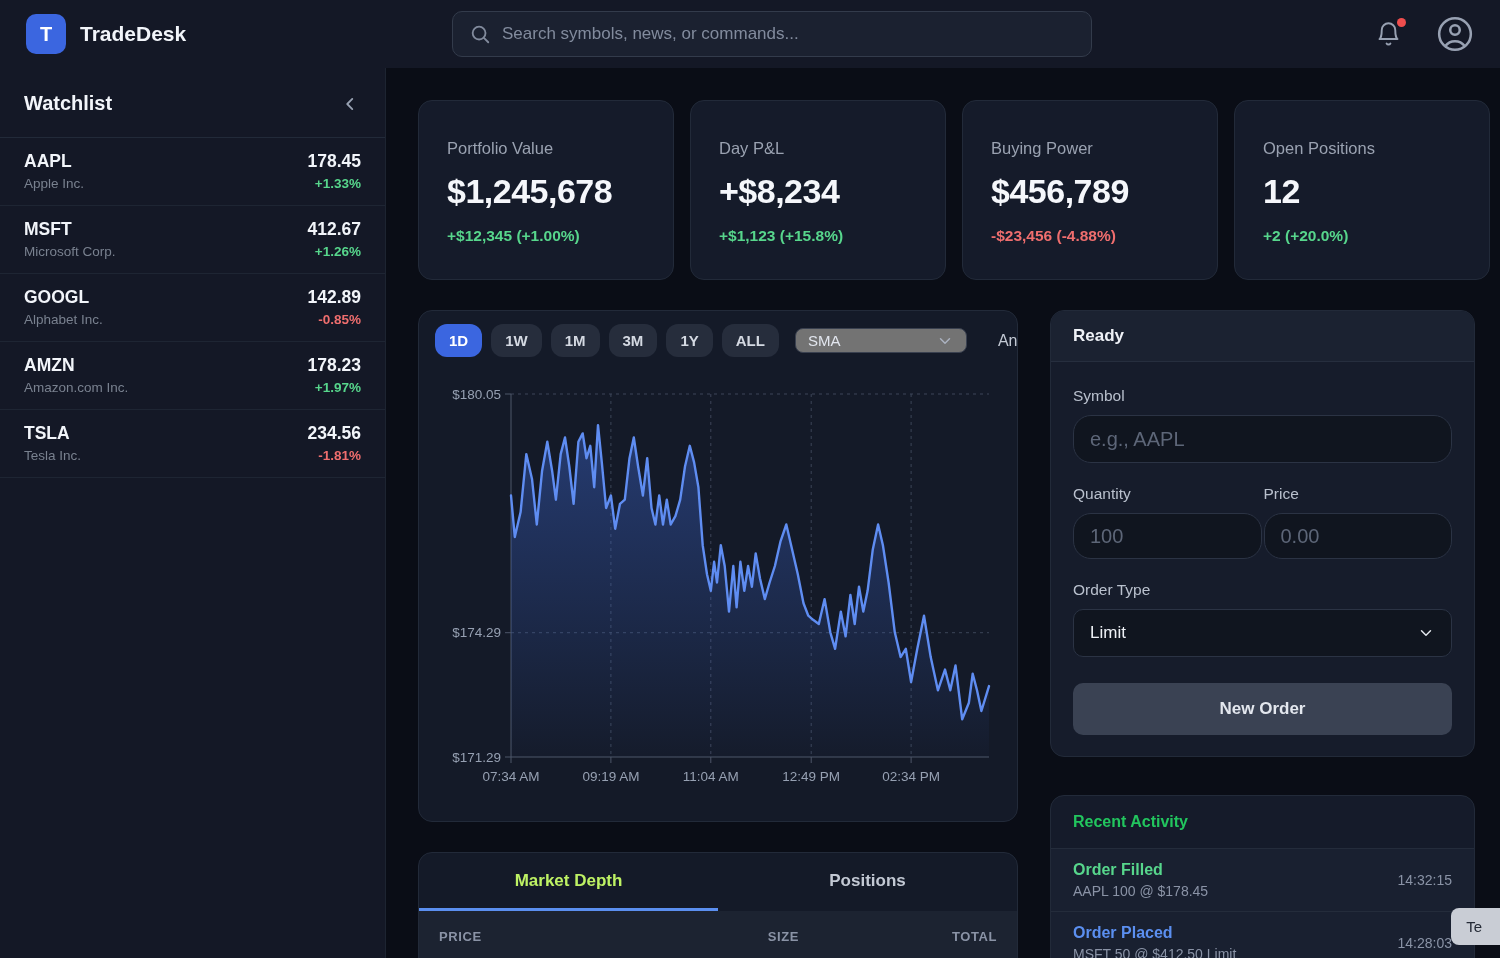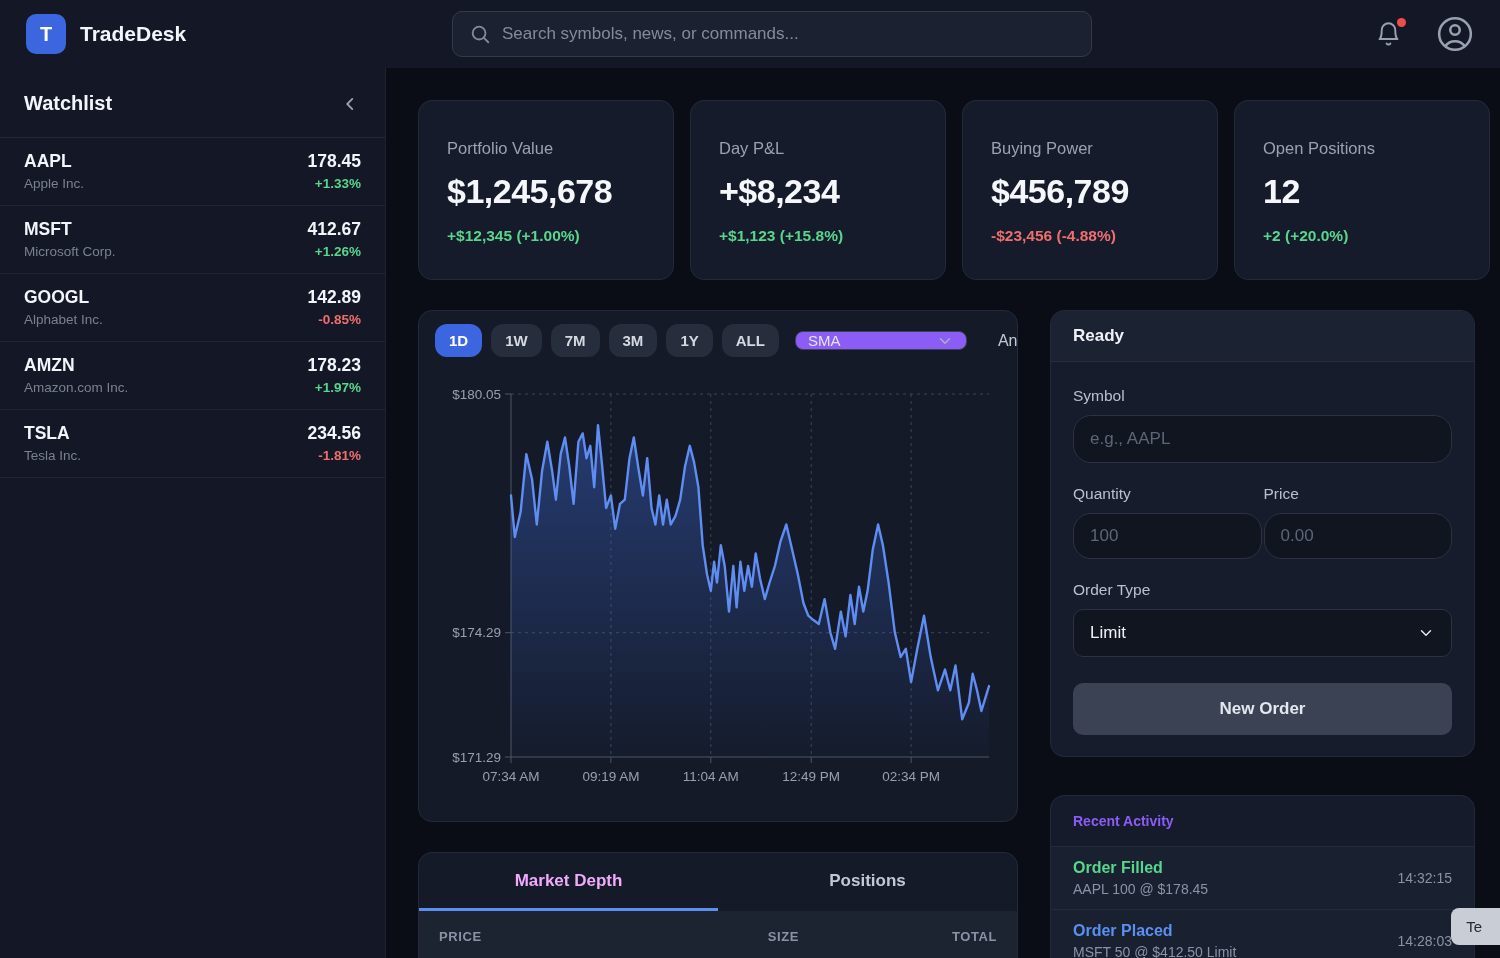--- a/index.html
+++ b/index.html
@@ -80,39 +80,39 @@
     display:flex; align-items:center; gap:9px; padding:13px 16px 7px 16px;
     white-space:nowrap; flex-wrap:nowrap;
   }
   .range-btn {
     height:33px; padding:0 14px; border-radius:12px; background:#262d3c;
     color:#d4d9e2; font-size:15px; font-weight:600; border:none; cursor:pointer;
     font-family:"Liberation Sans",sans-serif;
   }
   .range-btn.active { background:#3b66e0; color:#fff; }
   .indicator-select {
-    margin-left:7px; width:172px; height:19px; border:1px solid #3a4150;
-    border-radius:8px; background:#8b5cf6; display:flex; align-items:center;
+    margin-left:7px; width:172px; height:25px; border:1px solid #3a4150;
+    border-radius:8px; background:#737373; display:flex; align-items:center;
     padding:0 12px; cursor:pointer; flex:0 0 auto;
   }
   .indicator-select span { font-size:15px; color:#e2e6ee; }
   .indicator-select svg { margin-left:auto; }
   .annotate-label { margin-left:22px; color:#c3c9d4; font-size:16px; cursor:pointer; }
   
   .depth-card {
     margin-top:30px; width:600px; height:160px; background:#141a28;
     border:1px solid #222a39; border-radius:14px 14px 0 0; overflow:hidden;
   }
   .depth-tabs { display:flex; height:58px; }
   .depth-tab {
     flex:1; display:flex; align-items:center; justify-content:center;
     font-size:17px; font-weight:600; color:#c3c9d4; cursor:pointer;
     border-bottom:3px solid transparent;
   }
-  .depth-tab.active { color:#f0abfc; border-bottom-color:#5b8ff0; }
+  .depth-tab.active { color:#bef264; border-bottom-color:#5b8ff0; }
   .depth-head {
     display:grid; grid-template-columns:1fr 1fr 1fr; align-items:center;
     background:#1c2331; height:50px; padding:0 20px;
     font-size:13px; font-weight:bold; letter-spacing:0.6px; color:#8a93a6;
   }
   .depth-head .c2 { text-align:right; padding-right:12px; }
   .depth-head .c3 { text-align:right; }
   
   .order-card {
     width:425px; height:447px; background:#161c2b; border:1px solid #222a39;
@@ -120,21 +120,21 @@
   }
   .order-head {
     background:#1b2231; border-bottom:1px solid #262e3e;
     padding:15px 22px; font-size:17px; font-weight:600; color:#eef1f6;
   }
   .order-body { padding:25px 22px 20px 22px; }
   .field-label { font-size:15.5px; color:#b9c0cd; font-weight:400; }
   .order-input {
     margin-top:10px; width:100%; height:48px; background:#10151f;
     border:1px solid #2b3344; border-radius:18px; padding:0 16px;
-    color:#dfe4ee; font-size:17px; font-family:"Liberation Sans",sans-serif; outline:none;
+    color:#dfe4ee; font-size:20px; font-family:"Liberation Sans",sans-serif; outline:none;
   }
   .order-input::placeholder { color:#5d6678; }
   .qp-grid { display:grid; grid-template-columns:1fr 1fr; gap:2px; margin-top:22px; }
   .qp-grid .order-input { height:46px; }
   .ot-wrap { margin-top:22px; }
   .order-select {
     margin-top:10px; height:48px; background:#10151f; border:1px solid #2b3344;
     border-radius:10px; display:flex; align-items:center; padding:0 16px; cursor:pointer;
   }
   .order-select span { font-size:17px; color:#eef1f6; }
@@ -143,21 +143,21 @@
     margin-top:26px; width:100%; height:52px; border:none; border-radius:10px;
     background:#3a4253; color:#e3e7ee; font-size:17px; font-weight:bold;
     cursor:pointer; font-family:"Liberation Sans",sans-serif;
   }
   
   .activity-card {
     margin-top:38px; width:425px; background:#151b2a; border:1px solid #222a39;
     border-radius:14px; overflow:hidden;
   }
   .activity-head {
-    padding:17px 22px; font-size:14px; font-weight:bold; color:#8b5cf6;
+    padding:17px 22px; font-size:16px; font-weight:bold; color:#22c55e;
     border-bottom:1px solid #242c3b;
   }
   .activity-row {
     display:flex; align-items:center; justify-content:space-between;
     padding:12px 22px; background:#192030; border-bottom:1px solid #242c3b;
   }
   .a-title { font-size:16px; font-weight:600; }
   .a-title.green { color:#57d68c; } .a-title.blue { color:#5b8ff0; }
   .a-detail { font-size:14px; color:#8a93a6; margin-top:4px; }
   .a-time { font-size:14px; color:#8a93a6; }
@@ -286,21 +286,21 @@
         </div>
       </div>
 
     <div class="cols">
       <div class="left-col">
         <section class="chart-card">
           <div class="chart-controls" id="chart-controls">
             <div id="range-buttons" style="display:flex;gap:9px;">
                 <button class="range-btn active">1D</button>
                 <button class="range-btn">1W</button>
-                <button class="range-btn">7M</button>
+                <button class="range-btn">1M</button>
                 <button class="range-btn">3M</button>
                 <button class="range-btn">1Y</button>
                 <button class="range-btn">ALL</button>
               </div>
             <div class="indicator-select">
               <span>SMA</span>
               <svg width="18" height="18" viewBox="0 0 24 24" fill="none" stroke="#aab1bf" stroke-width="2" stroke-linecap="round" stroke-linejoin="round">
                   <polyline points="6 9 12 15 18 9"></polyline>
                 </svg>
             </div>

